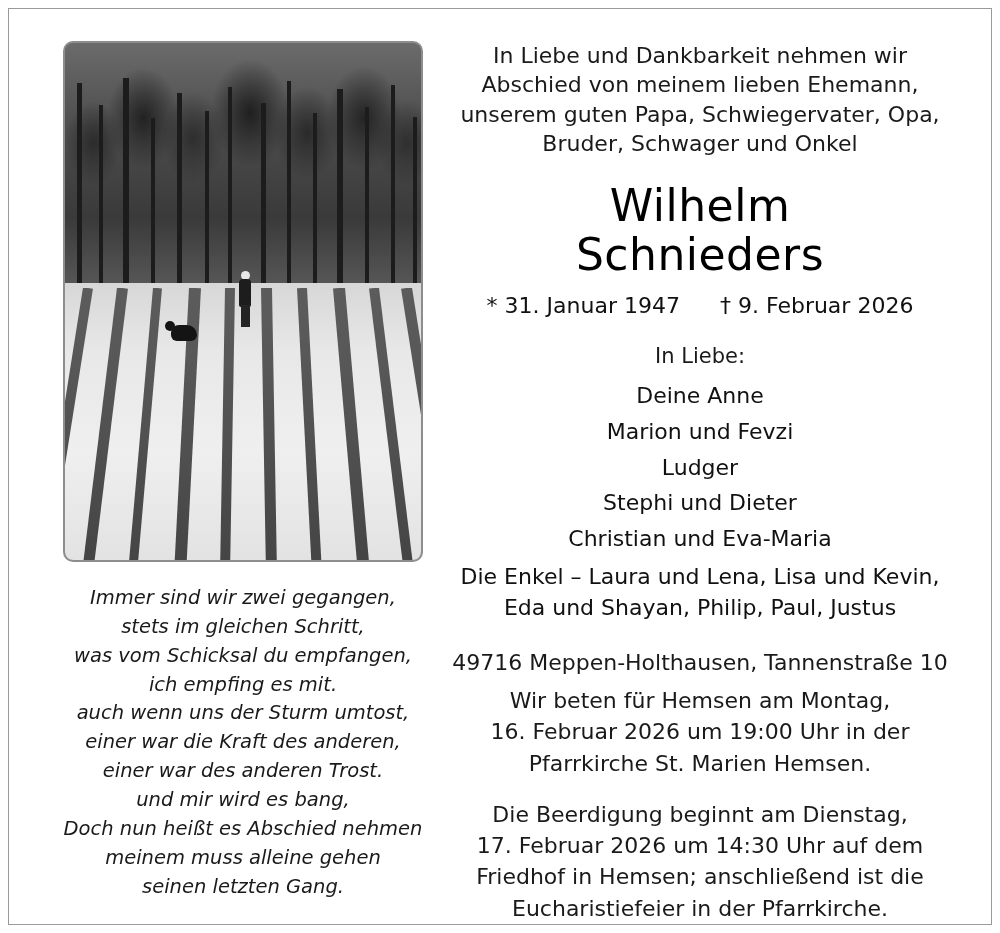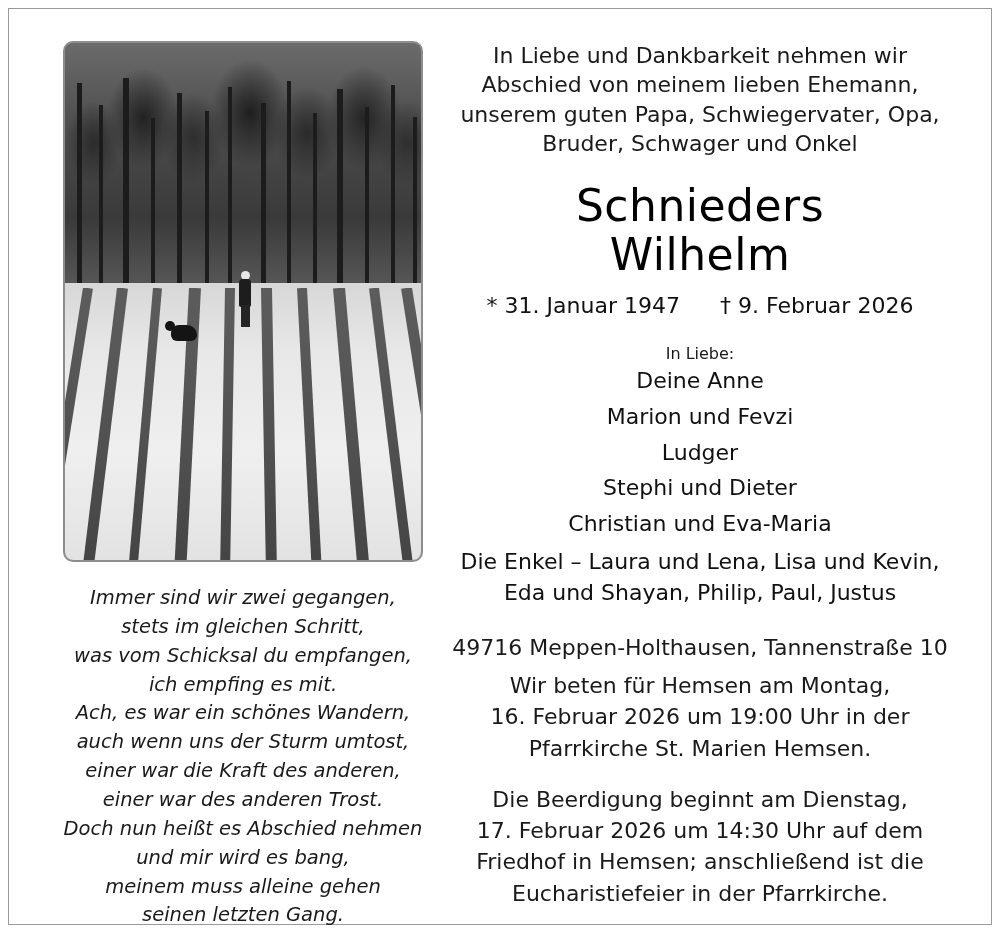--- a/index.html
+++ b/index.html
@@ -182,23 +182,24 @@
     font-weight: 400;
   }
   .dates {
     margin-top: 14px;
     font-size: 22px;
     color: #111111;
   }
   .dates .sep { display: inline-block; width: 26px; }
   .inlove {
     margin-top: 26px;
-    font-size: 16px;
+    font-size: 21px;
   }
   .mourners {
+    margin-top: 10px;
   }
   .mourners div {
     font-size: 22px;
     line-height: 1.62;
     color: #111;
     white-space: nowrap;
   }
   .grandkids {
     margin-top: 4px;
   }
@@ -274,42 +275,41 @@
             </div>
             <div class="dog"></div>
           </div>
         </div>
 
         <div class="verse">
           <div>Immer sind wir zwei gegangen,</div>
           <div>stets im gleichen Schritt,</div>
           <div>was vom Schicksal du empfangen,</div>
           <div>ich empfing es mit.</div>
-          <div>Ach, es war ein schönes Wandern,</div>
           <div>auch wenn uns der Sturm umtost,</div>
           <div>einer war die Kraft des anderen,</div>
           <div>einer war des anderen Trost.</div>
+          <div>und mir wird es bang,</div>
           <div>Doch nun heißt es Abschied nehmen</div>
-          <div>und mir wird es bang,</div>
           <div>meinem muss alleine gehen</div>
           <div>seinen letzten Gang.</div>
         </div>
       </div>
 
       <div class="right-col">
         <div class="intro">
           <div>In Liebe und Dankbarkeit nehmen wir</div>
           <div>Abschied von meinem lieben Ehemann,</div>
           <div>unserem guten Papa, Schwiegervater, Opa,</div>
           <div>Bruder, Schwager und Onkel</div>
         </div>
 
         <div class="name">
+          <div>Wilhelm</div>
           <div>Schnieders</div>
-          <div>Wilhelm</div>
         </div>
 
         <div class="dates">
           <span>* 31. Januar 1947</span>
           <span class="sep"></span>
           <span>† 9. Februar 2026</span>
         </div>
 
         <div class="inlove">In Liebe:</div>
 

